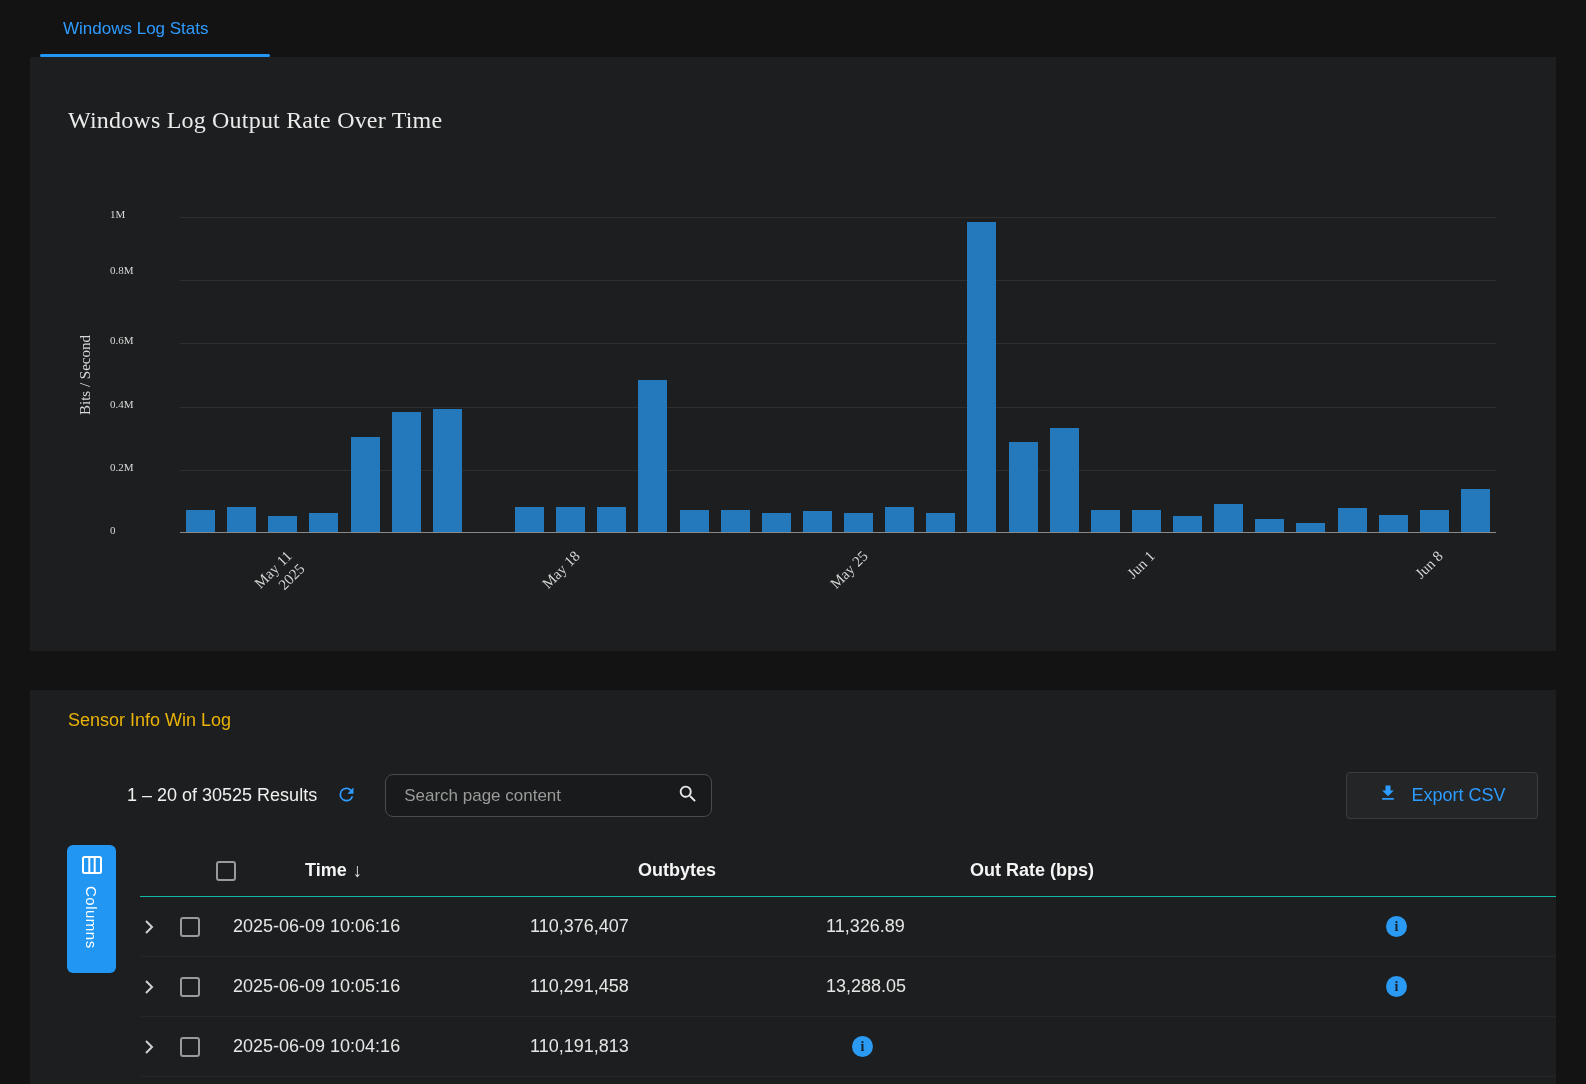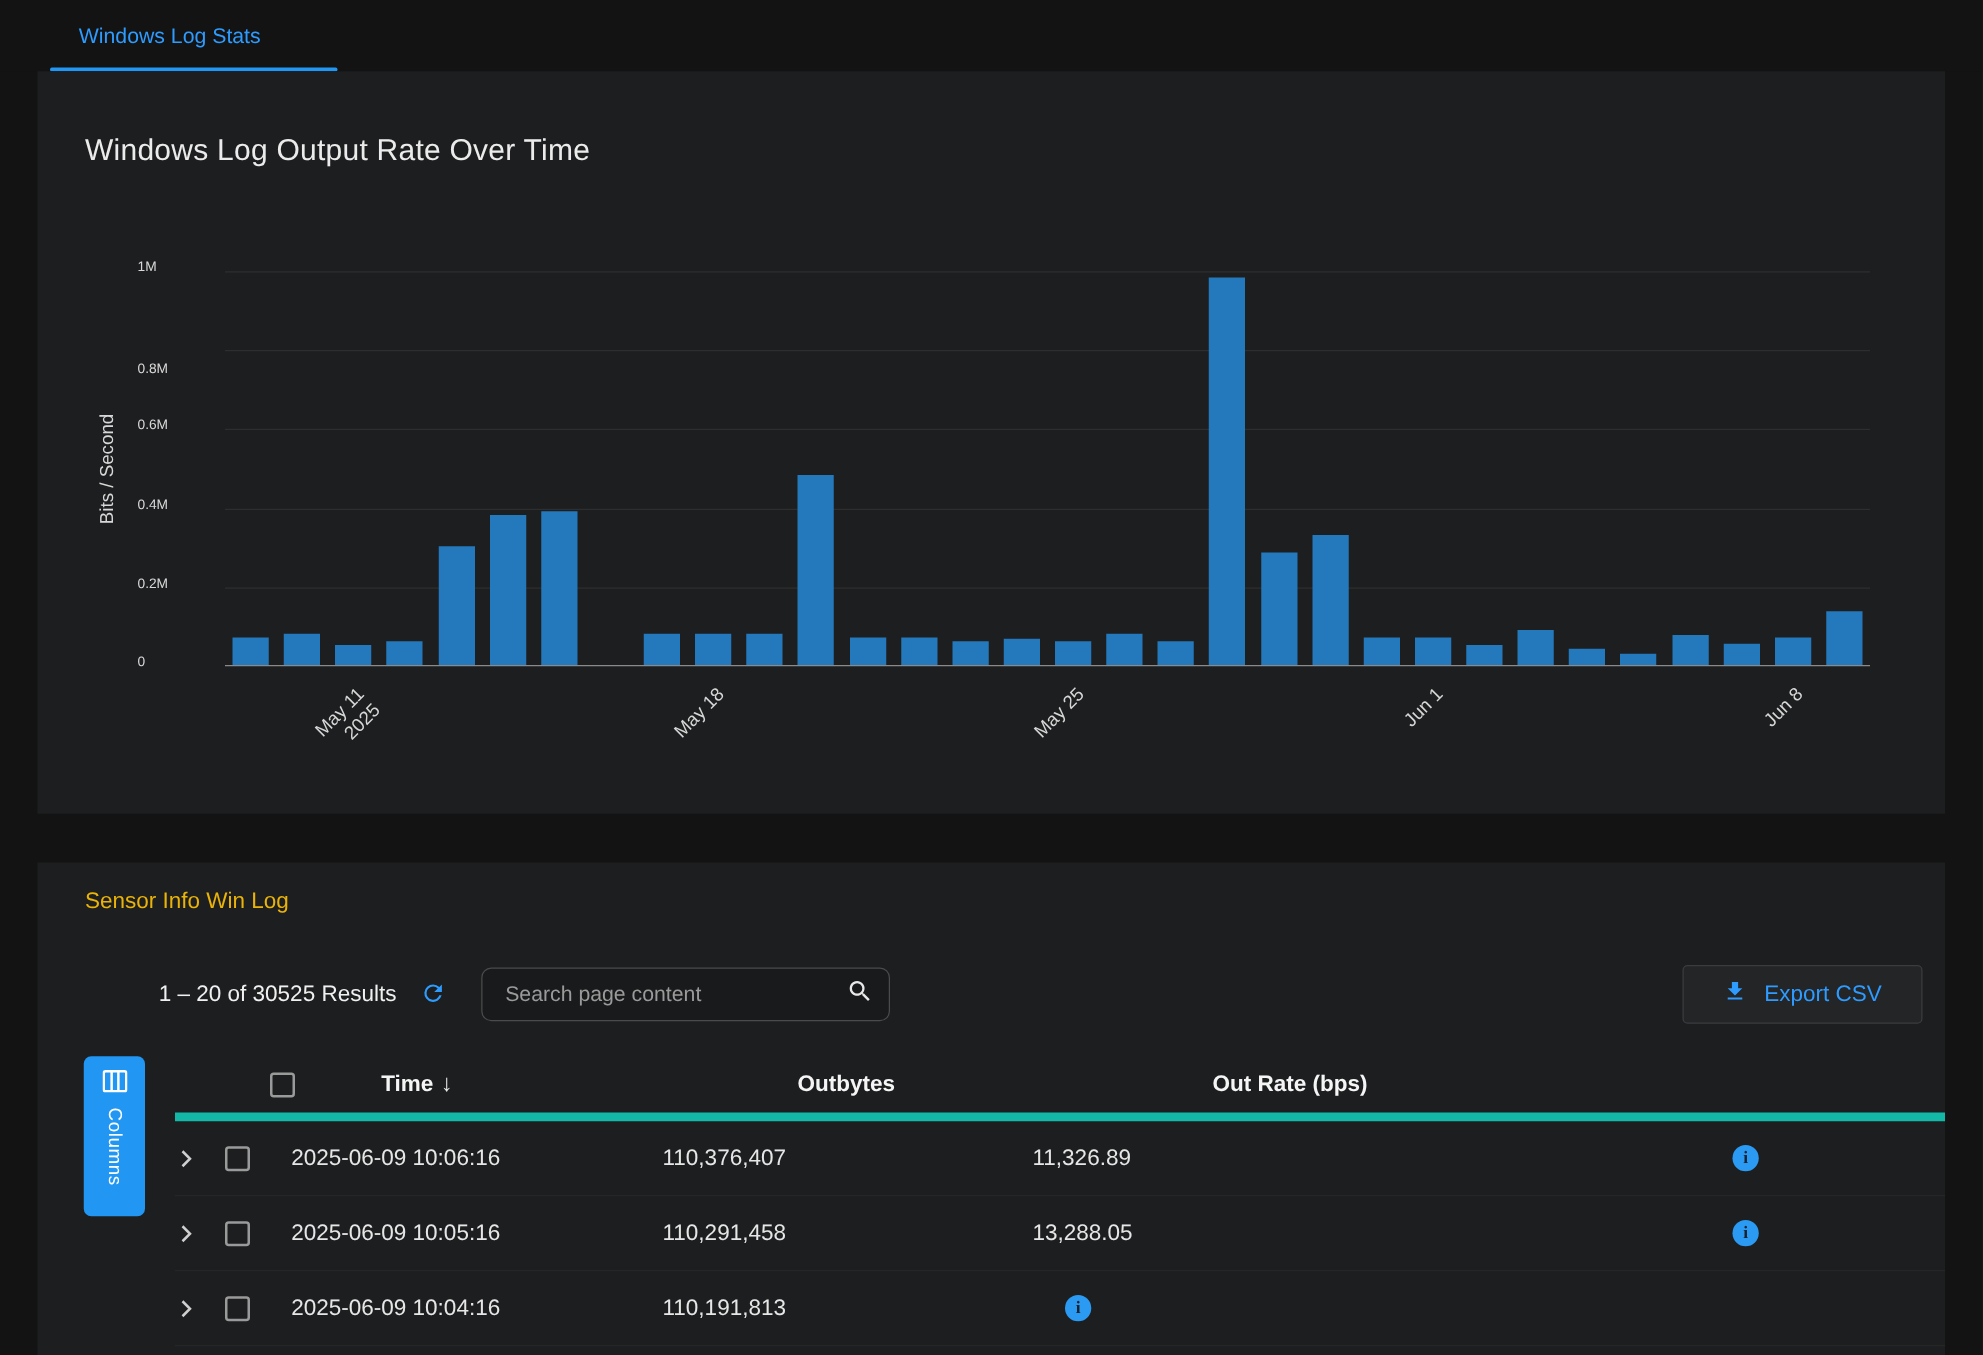--- a/index.html
+++ b/index.html
@@ -18,21 +18,21 @@
     display:flex; align-items:center; padding-left:23px;
     color:#2e9bff; font-size:17px; cursor:pointer;
   }
   .tab::after {
     content:""; position:absolute; left:0; right:0; bottom:0;
     height:3px; background:#2196f3; border-radius:2px;
   }
 
   
   .chart-panel {
-    position:relative; margin:0 30px; height:594px; background:#1d1e1f;
+    position:relative; margin:0 30px; height:594px; background:#1d1e1f;font-family:Liberation Serif, serif;
   }
   .chart-title {
     position:absolute; left:38px; top:50px; margin:0;
     font-size:24px; font-weight:400; color:#ebebeb; letter-spacing:.2px;
   }
   .y-axis-title {
     position:absolute; left:40px; top:160px; height:316px; width:30px;
     display:flex; align-items:center; justify-content:center;
   }
   .y-axis-title span {
@@ -104,21 +104,21 @@
     writing-mode:vertical-rl; font-size:15px; color:#fff; letter-spacing:.5px;
     font-family:"Liberation Sans", sans-serif;
   }
 
   .tbl { position:absolute; left:110px; right:0; top:155px; }
   .thead, .trow {
     display:grid;
     grid-template-columns:40px 53px 297px 296px 534px 1fr;
     align-items:center;
   }
-  .thead { height:52px; border-bottom:7px solid #14b8a6;gap:36px; }
+  .thead { height:52px; border-bottom:1px solid #14b8a6;gap:36px; }
   .thead .hcell { font-size:18px; font-weight:700; color:#f5f5f5; display:flex; align-items:center; gap:6px; }
   .sort-arrow { font-size:19px; font-weight:400; color:#e8e8e8; }
   .trow { height:60px; border-bottom:1px solid #262626; font-size:18px; color:#e6e6e6; }
   .cell { display:flex; align-items:center; }
   .chev-btn { background:none; border:none; padding:2px 4px; cursor:pointer; display:flex; align-items:center; }
   .checkbox {
     width:20px; height:20px; border:2px solid #9a9a9a; border-radius:3px;
     background:transparent; display:inline-block; cursor:pointer;
   }
   .actions-cell { padding-left:26px; }
@@ -145,21 +145,21 @@
   </div>
   <div class="plot" id="plot">
       <div class="ytick" style="top: 307px;">0</div>
       <div class="gridline" style="top: 252.8px;"></div>
       <div class="ytick" style="top: 243.8px;">0.2M</div>
       <div class="gridline" style="top: 189.6px;"></div>
       <div class="ytick" style="top: 180.6px;">0.4M</div>
       <div class="gridline" style="top: 126.4px;"></div>
       <div class="ytick" style="top: 117.4px;">0.6M</div>
       <div class="gridline" style="top: 63.2px;"></div>
-      <div class="ytick" style="top: 72px;">0.8M</div>
+      <div class="ytick" style="top: 47px;">0.8M</div>
       <div class="gridline" style="top: 0px;"></div>
       <div class="ytick" style="top: -9px;">1M</div>
       <div class="bar" style="left: 6.0625px; height: 22px; background: rgb(36, 120, 188);"></div>
       <div class="bar" style="left: 47.1875px; height: 25px; background: rgb(36, 120, 188);"></div>
       <div class="bar" style="left: 88.3125px; height: 16px; background: rgb(36, 120, 188);"></div>
       <div class="bar" style="left: 129.438px; height: 19px; background: rgb(36, 120, 188);"></div>
       <div class="bar" style="left: 170.562px; height: 95px; background: rgb(36, 120, 188);"></div>
       <div class="bar" style="left: 211.688px; height: 120px; background: rgb(36, 120, 188);"></div>
       <div class="bar" style="left: 252.812px; height: 123px; background: rgb(36, 120, 188);"></div>
       <div class="bar" style="left: 335.062px; height: 25px; background: rgb(36, 120, 188);"></div>

